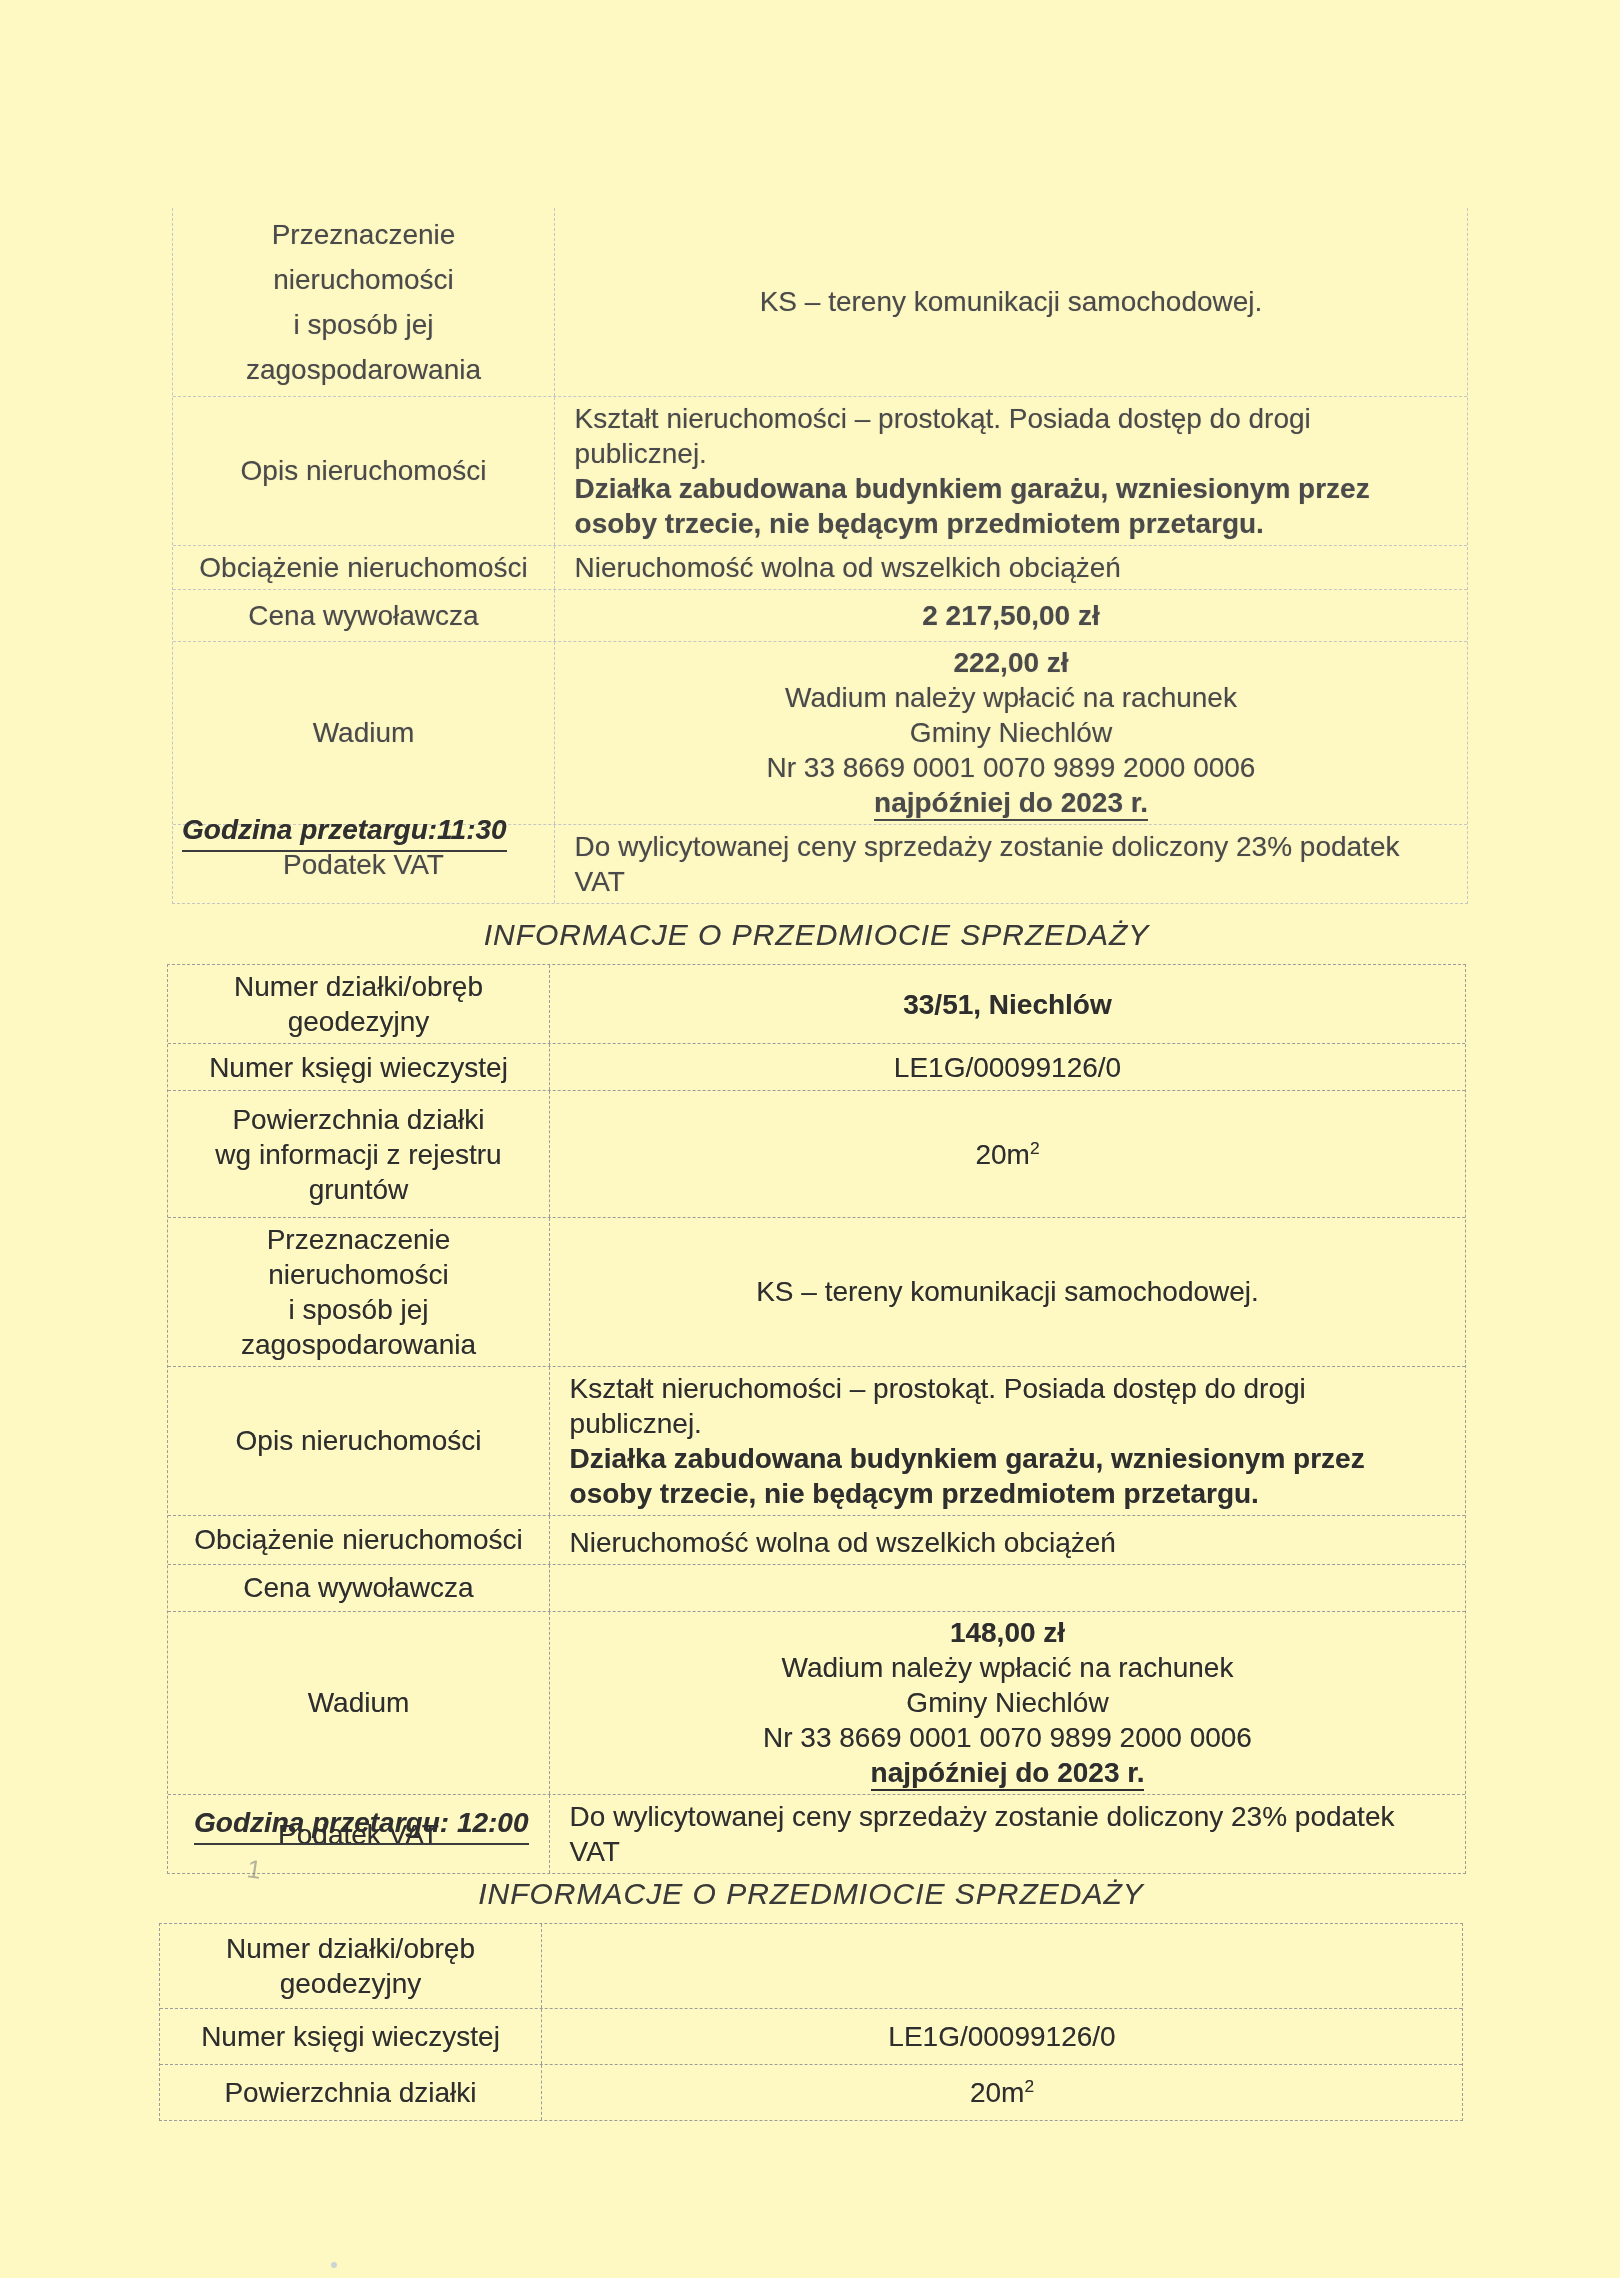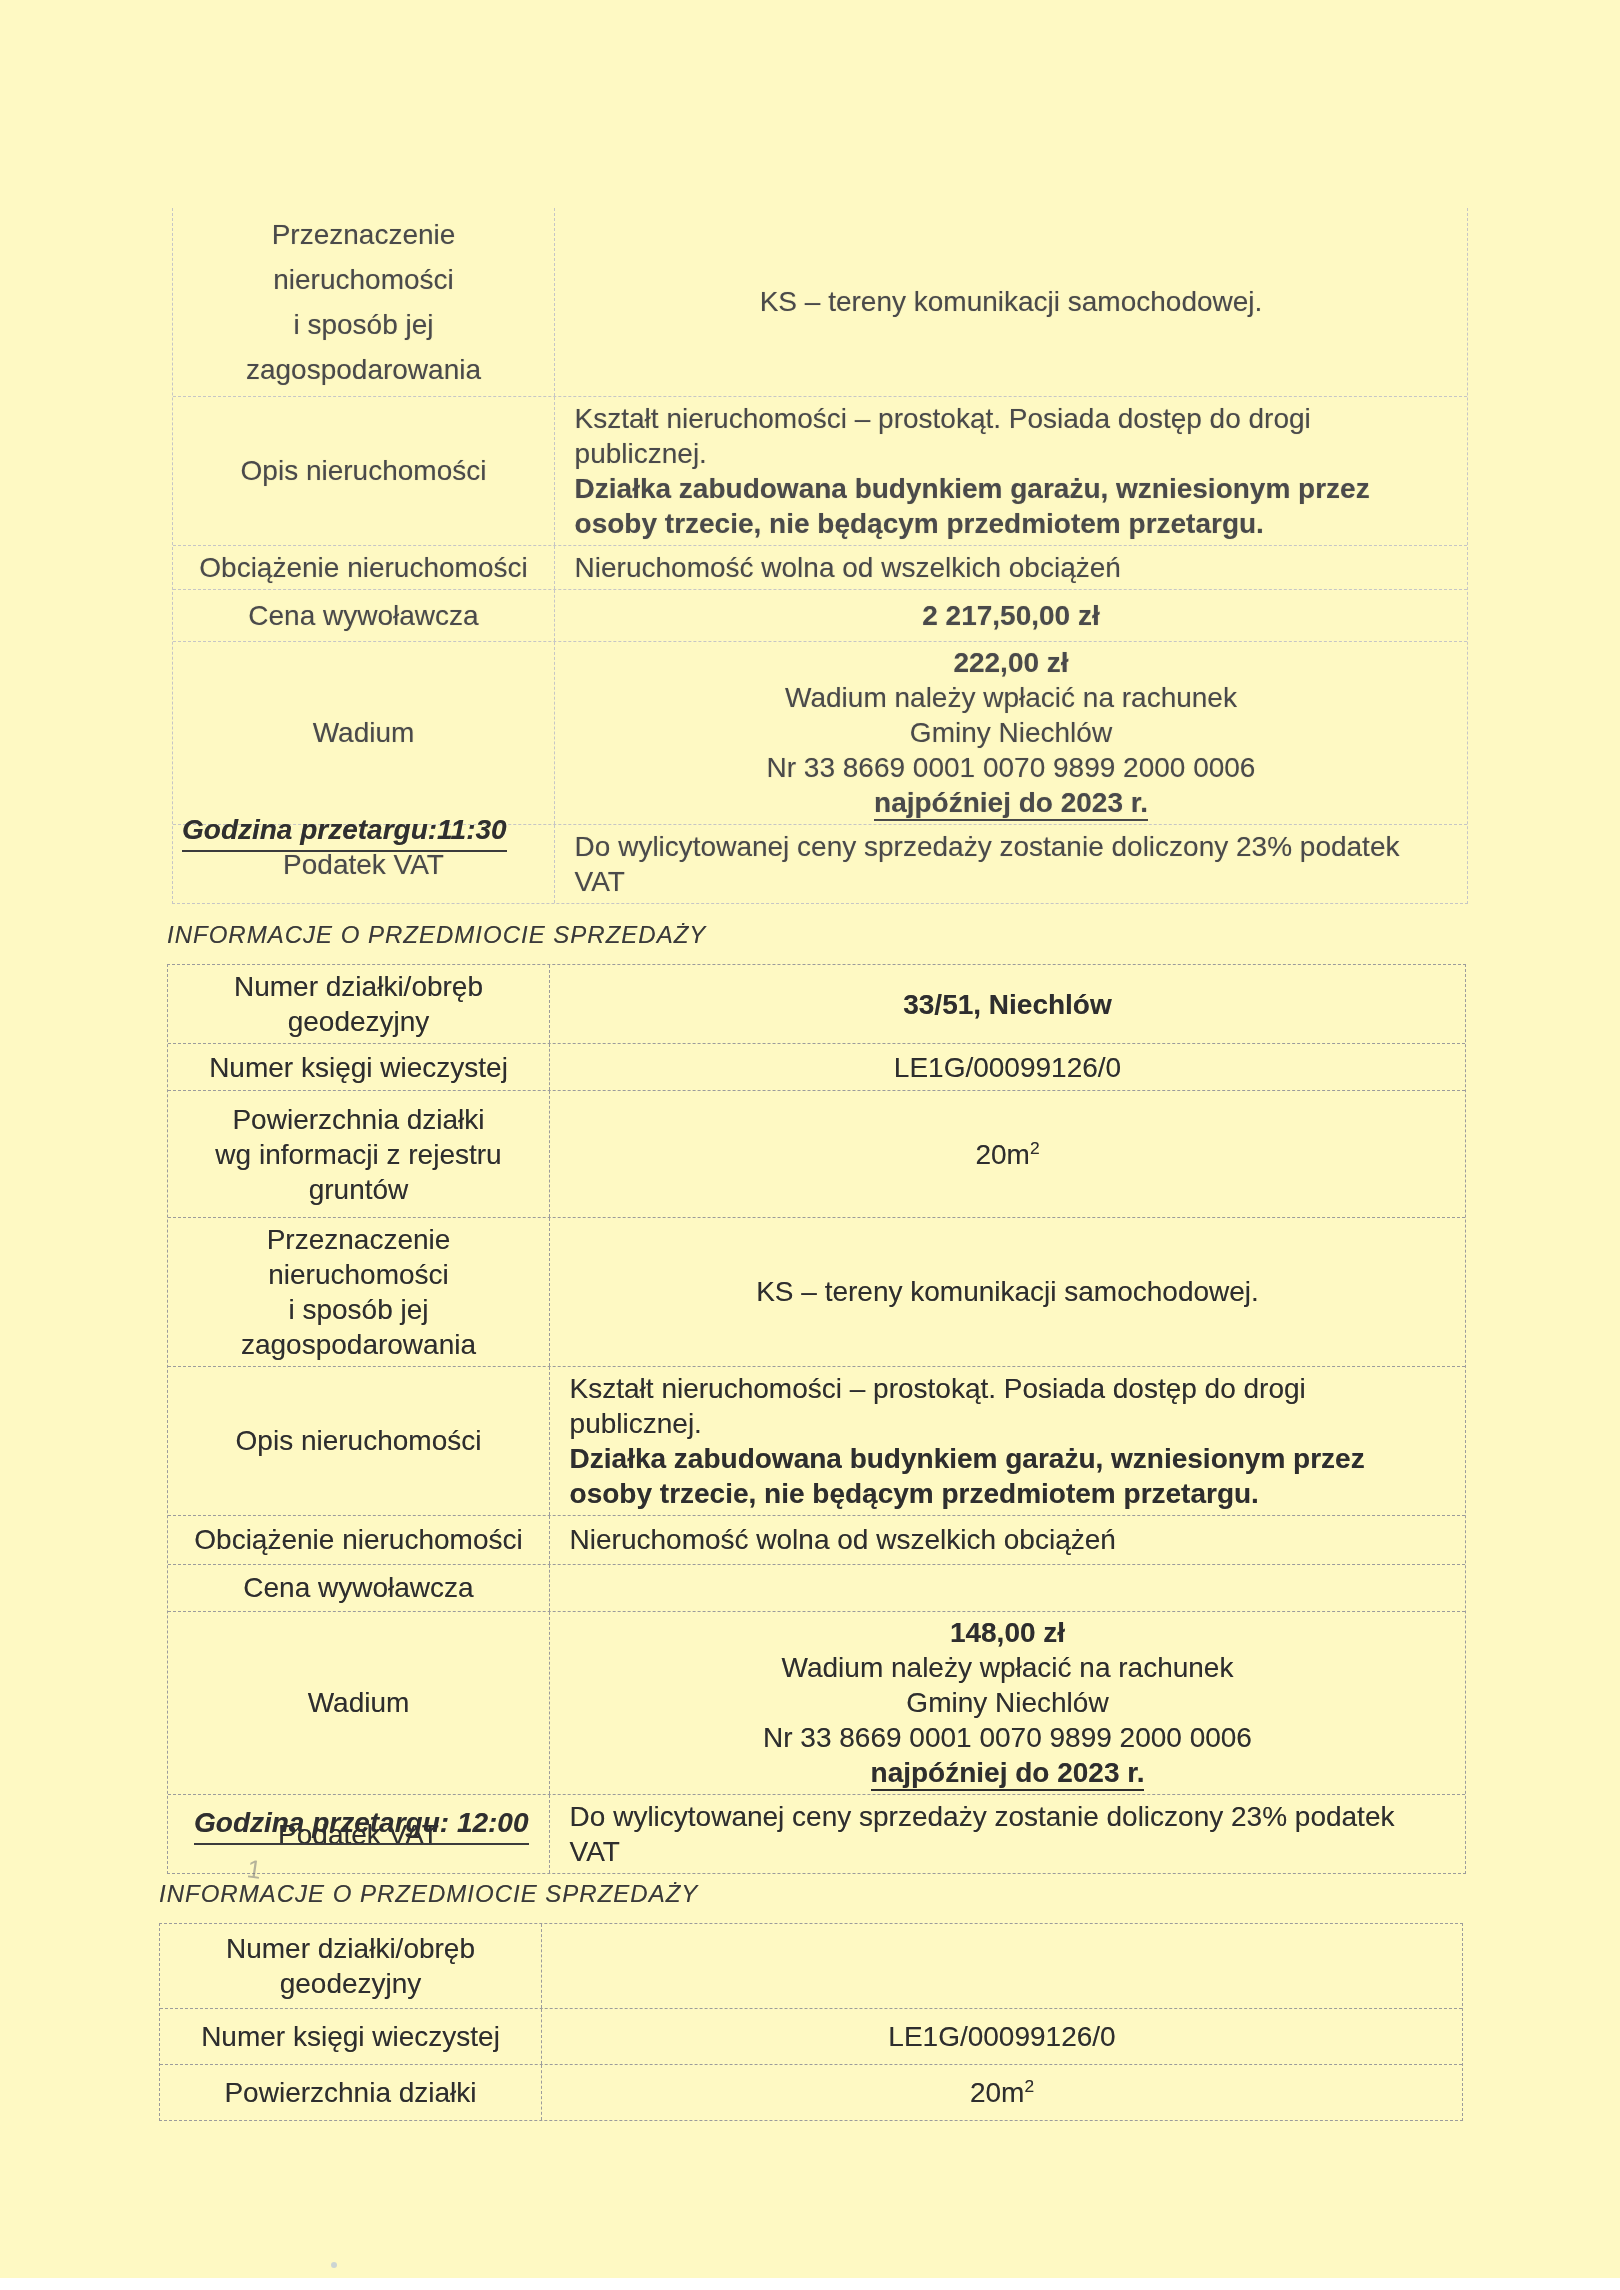--- a/index.html
+++ b/index.html
@@ -54,33 +54,34 @@
 
   .rc {
     flex: 1;
     box-sizing: border-box;
     display: flex;
     flex-direction: column;
     justify-content: center;
     padding: 3.9px 19.6px;
   }
   .rc.center { align-items: center; text-align: center; }
-  .rc.left   { align-items: flex-start; text-align: left; }
+  .rc.left   { align-items: flex-start; text-align: left; justify-content: flex-end; }
 
   .b { font-weight: bold; }
   .u { border-bottom: 2px solid currentColor; padding-bottom: 1px; }
   .wide-lines span { line-height: 45px; }
 
   sup { font-size: 0.62em; line-height: 0; vertical-align: super; }
 
   
   .section-title {
     position: absolute;
+    text-align: center;
     font-style: italic;
-    font-size: 24px;
+    font-size: 30px;
     letter-spacing: 1px;
     color: #3a3a3a;
     text-shadow: 0 0 0.6px rgba(40,40,40,.4);
   }
   .godzina {
     position: absolute;
     font-style: italic;
     font-weight: bold;
     font-size: 28px;
     color: #2f2f2f;

